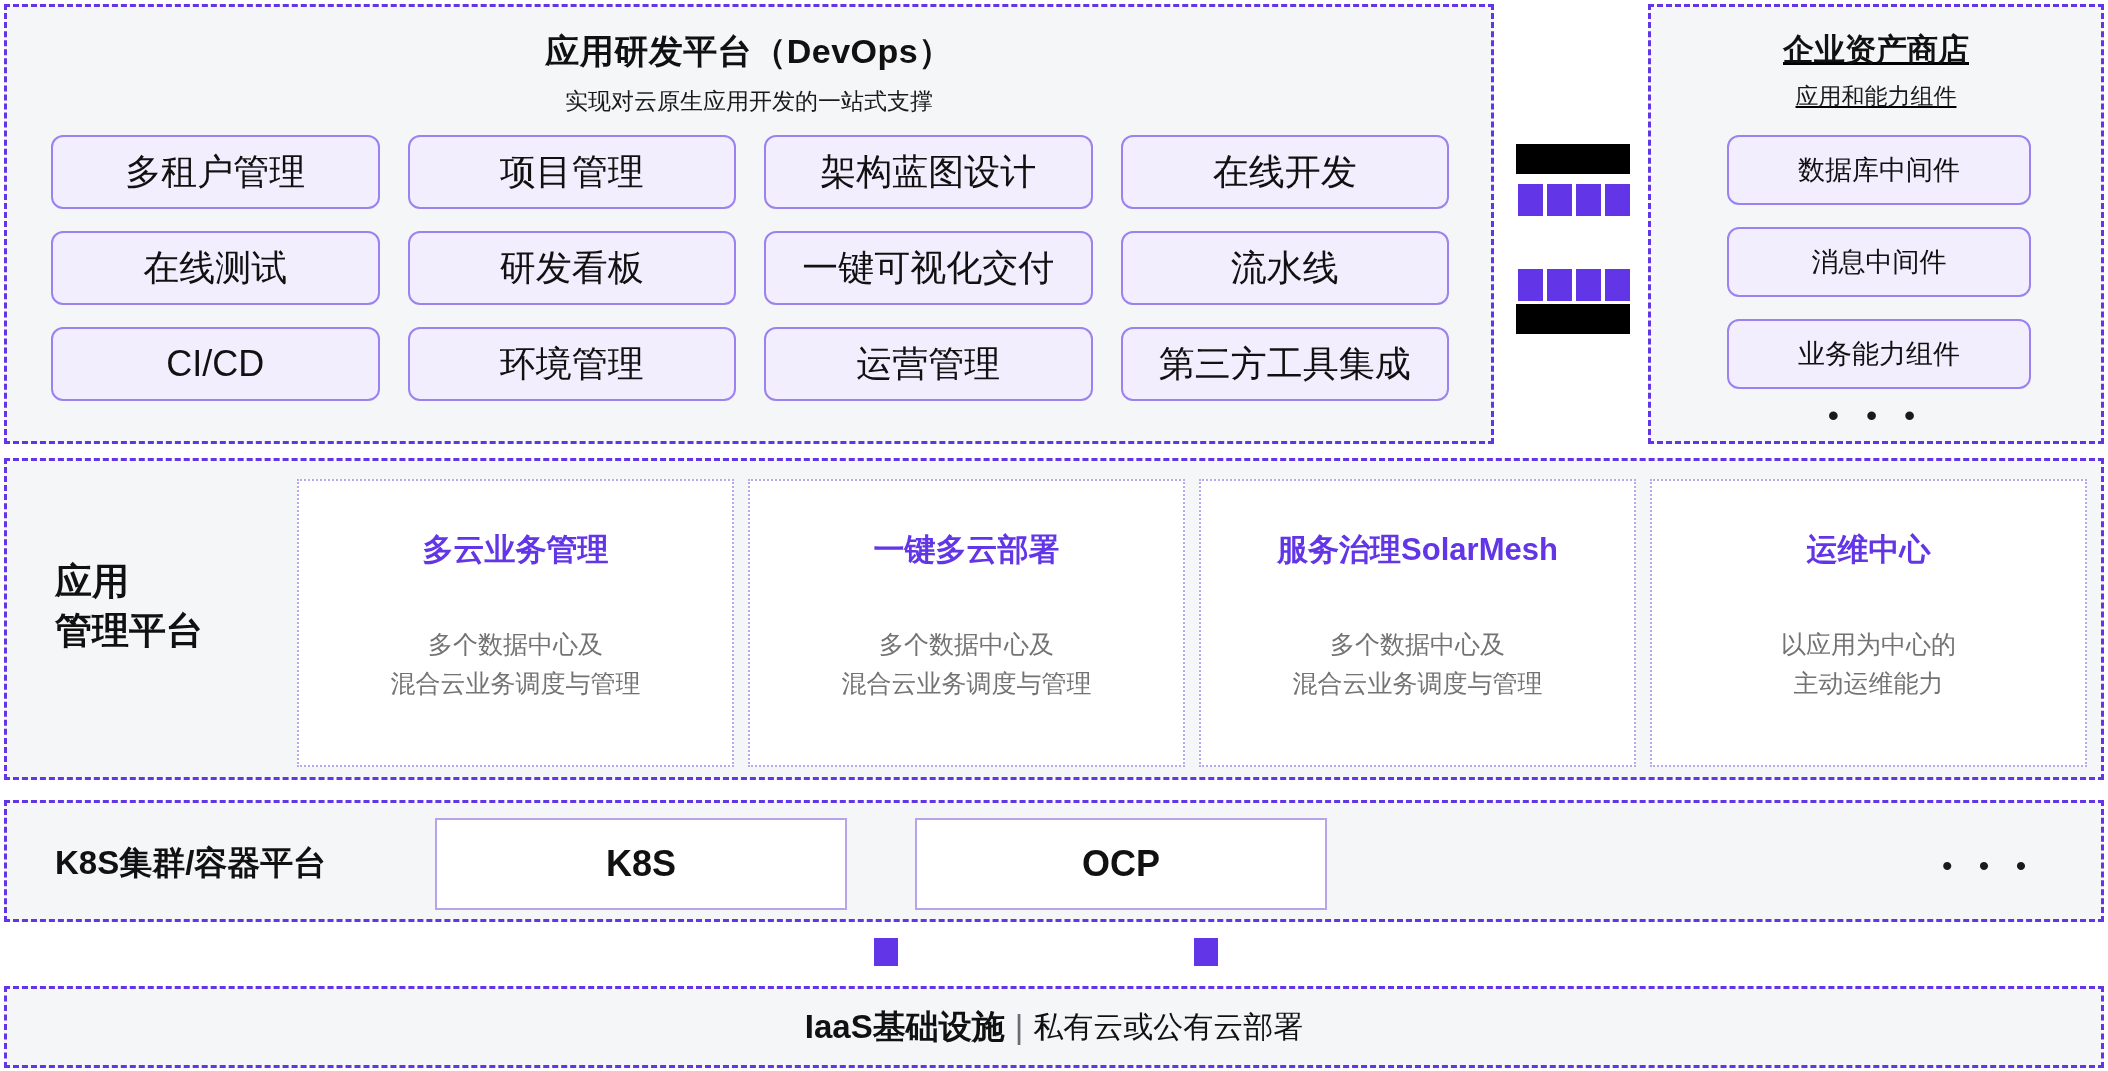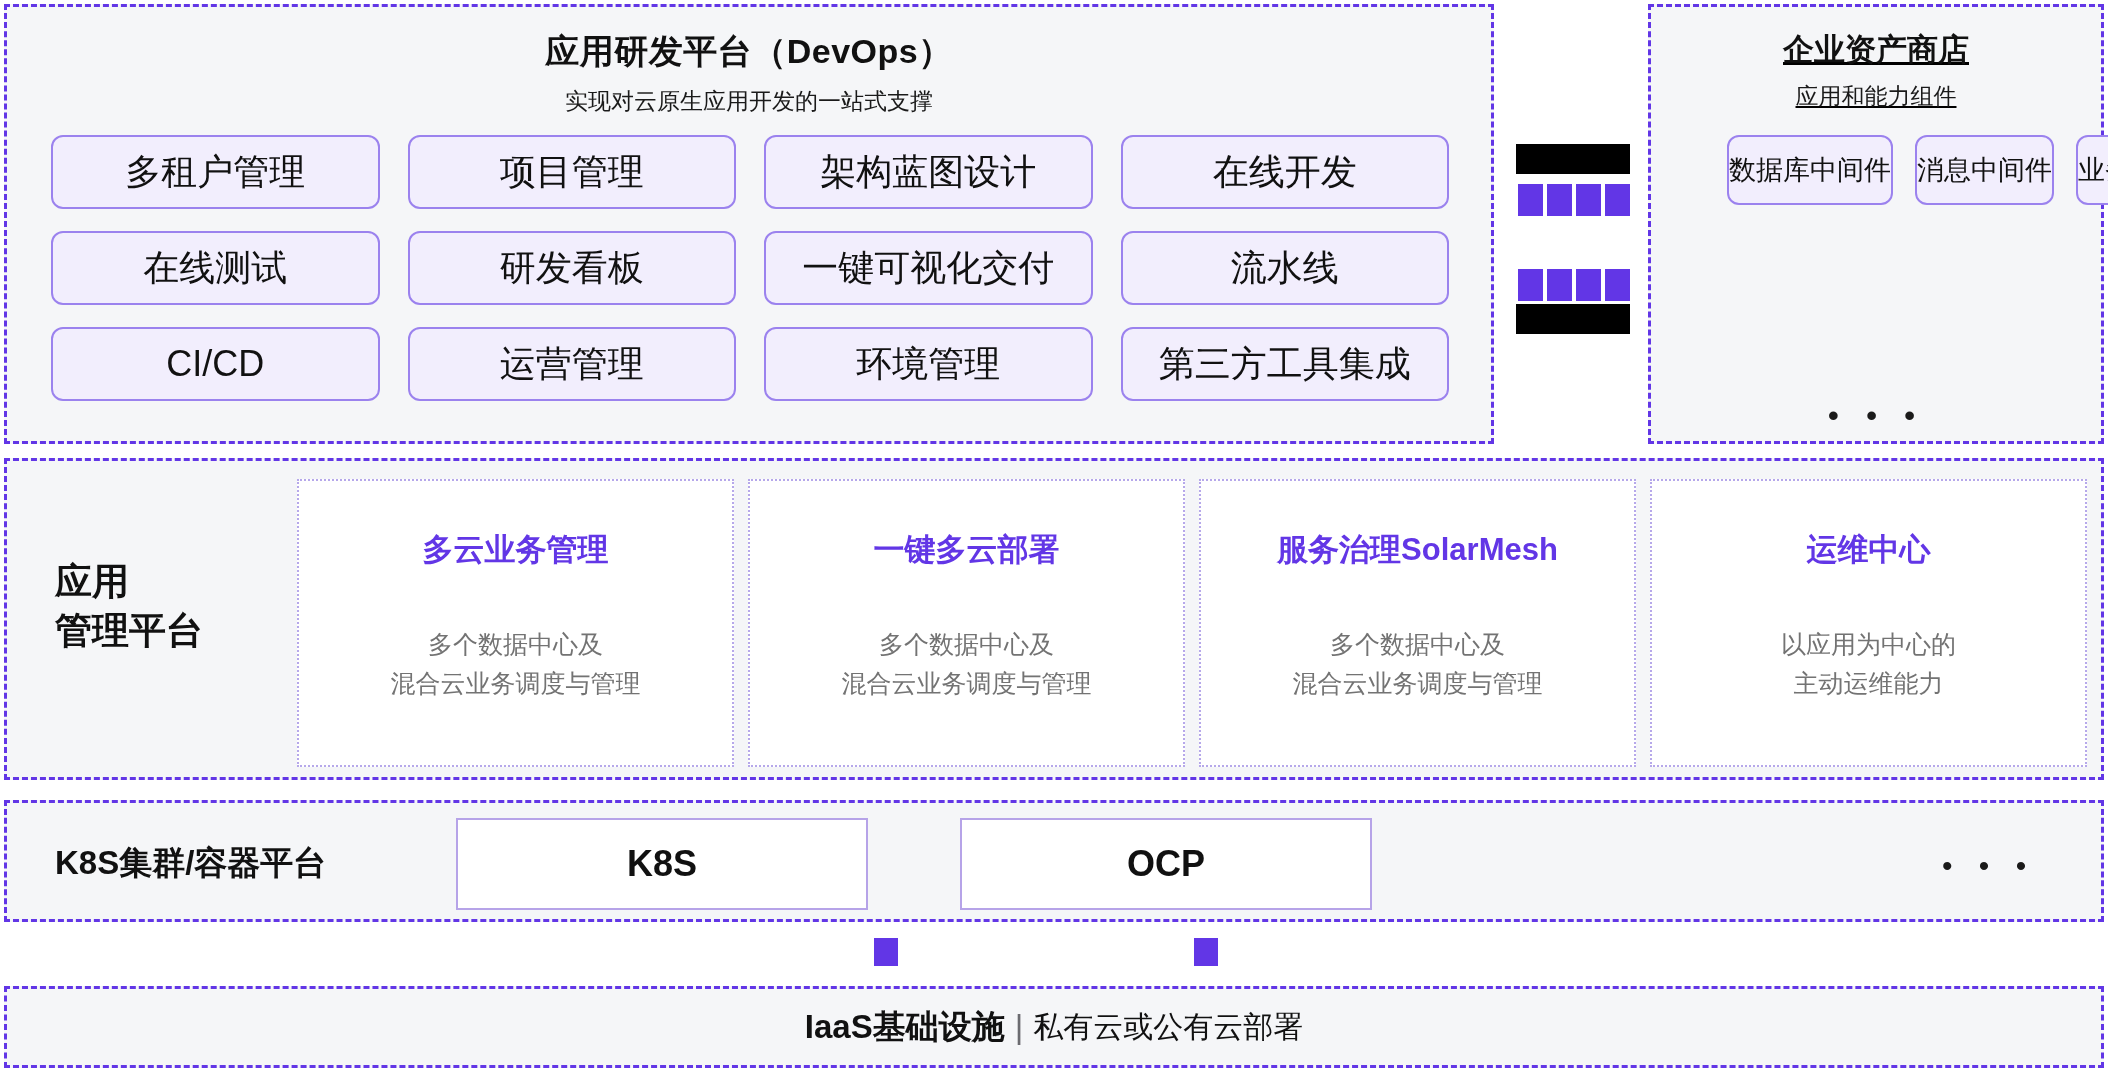--- a/index.html
+++ b/index.html
@@ -92,21 +92,21 @@
   .asset-sub {
     text-align: center;
     font-size: 23px;
     color: #1a1a1a;
     margin-top: 10px;
   }
   .asset-list {
     position: absolute;
     left: 76px; top: 128px;
     width: 304px;
-    display: flex; flex-direction: row; gap: 22px;
+    display: flex; flex-direction: column; gap: 22px;
   }
   .asset-list .chip { height: 70px; font-size: 27px; }
   .dots-asset {
     position: absolute;
     left: 0; right: 0; top: 392px;
     text-align: center;
     color: #1a1a1a;
     font-size: 32px;
     letter-spacing: 9px;
     line-height: 1;
@@ -160,21 +160,21 @@
     left: 48px; top: 38px;
     font-size: 33px;
     font-weight: bold;
     color: #111111;
     white-space: nowrap;
   }
   .k8s-row {
     position: absolute;
     left: 428px; top: 15px;
     width: 1380px; height: 92px;
-    display: flex; align-items: flex-start; gap: 92px; margin-left: 21px;
+    display: flex; align-items: flex-start; gap: 68px;
   }
   .k8s-card {
     width: 412px; height: 92px;
     background: #ffffff;
     border: 2px solid #b6a3e8;
     display: flex; align-items: center; justify-content: center;
     font-size: 36px;
     font-weight: bold;
     color: #111111;
   }
@@ -220,22 +220,22 @@
     <div class="devops-grid">
       <div class="chip">多租户管理</div>
       <div class="chip">项目管理</div>
       <div class="chip">架构蓝图设计</div>
       <div class="chip">在线开发</div>
       <div class="chip">在线测试</div>
       <div class="chip">研发看板</div>
       <div class="chip">一键可视化交付</div>
       <div class="chip">流水线</div>
       <div class="chip">CI/CD</div>
+      <div class="chip">环境管理</div>
       <div class="chip">运营管理</div>
-      <div class="chip">环境管理</div>
       <div class="chip">第三方工具集成</div>
     </div>
   </div>
 
   <div id="redacted-column">
     <div class="redact-bar" id="redact-bar-top"></div>
     <div class="sq-row" id="sq-row-top">
       <div class="sq"></div>
       <div class="sq"></div>
       <div class="sq"></div>

